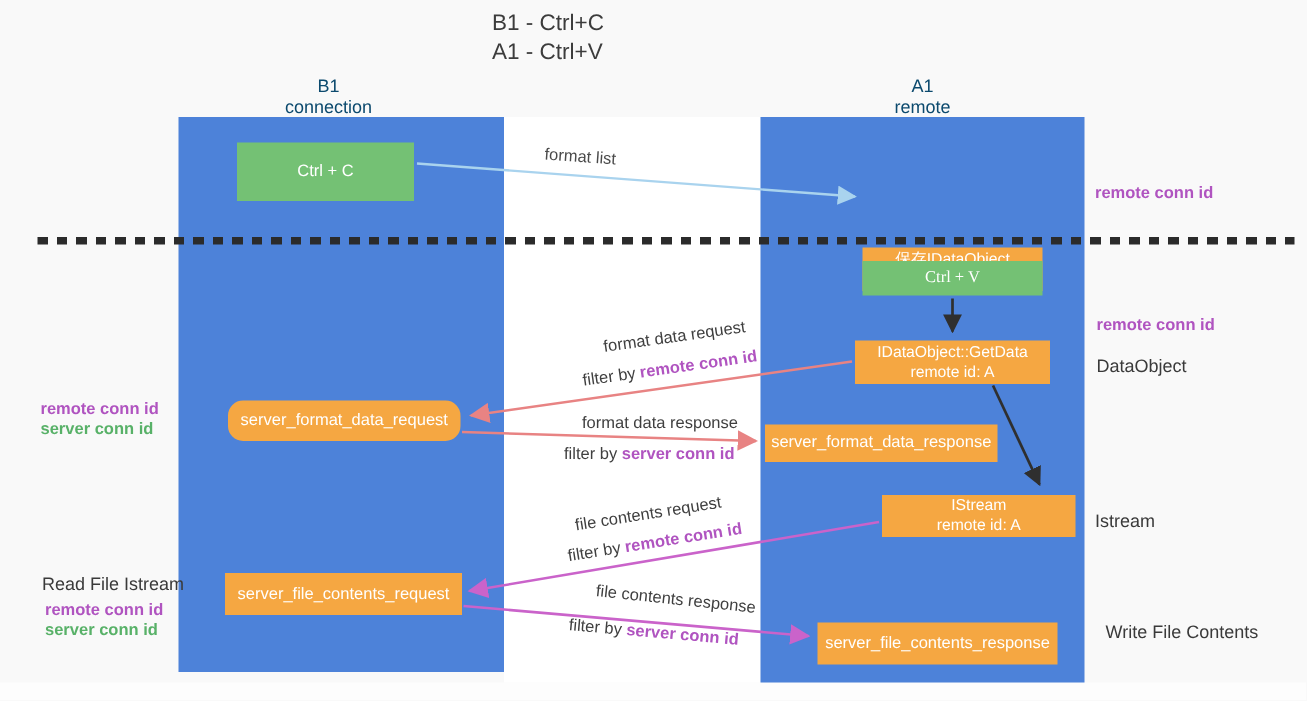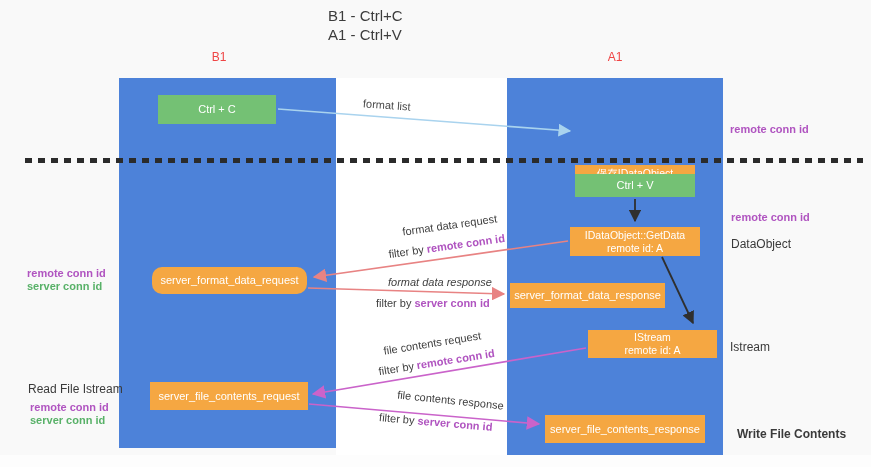--- a/index.html
+++ b/index.html
@@ -6,80 +6,82 @@
   .frame{position:relative;width:871px;height:467px;background:#f9f9f9;overflow:hidden;
          font-family:"Liberation Sans",sans-serif;}
   .corridor{position:absolute;left:336px;top:78px;width:171px;height:377px;background:#ffffff;}
   .bottom-strip{position:absolute;left:0;top:455px;width:871px;height:12px;background:#fdfdfd;}
   .lane{position:absolute;background:#4d82d9;}
   .lane-left{left:119px;top:78px;width:217px;height:370px;}
   .lane-right{left:507px;top:78px;width:216px;height:377px;}
   .title{position:absolute;left:328px;top:6px;width:200px;text-align:left;
          font-size:15px;line-height:19px;color:#3c3c3c;}
   .lane-header{position:absolute;top:50px;width:120px;text-align:center;
-         font-size:12px;line-height:14px;color:#ef4444;}
+         font-size:12px;line-height:14px;color:#0c4a6e;}
   .lh-left{left:159px;} .lh-right{left:555px;}
   .node{position:absolute;display:flex;flex-direction:column;align-items:center;
         justify-content:center;color:#ffffff;font-size:11px;line-height:13px;text-align:center;}
   .green{background:#74c174;}
   .orange{background:#f5a742;}
-  .n-ctrlc{left:158px;top:95px;width:118px;height:29px;}
+  .n-ctrlc{left:158px;top:95px;width:118px;height:39px;}
   .n-saveido{left:575px;top:119px;width:120px;height:29px;font-size:10.5px;margin-top:46px;}
-  .n-ctrlv{left:575px;top:174px;width:120px;height:23px;}
+  .n-ctrlv{left:575px;top:174px;width:120px;height:23px;font-family:Liberation Serif, serif;}
   .n-getdata{left:570px;top:227px;width:130px;height:29px;font-size:10.5px;text-align:right;}
   .n-fmtreq{left:152px;top:267px;width:155px;height:27px;border-radius:10px;}
   .n-fmtres{left:510px;top:283px;width:155px;height:25px;}
   .n-istream{left:588px;top:330px;width:129px;height:28px;font-size:10.5px;}
   .n-filereq{left:150px;top:382px;width:158px;height:28px;}
   .n-fileres{left:545px;top:415px;width:160px;height:28px;}
   .dashed{position:absolute;left:25px;top:158px;width:838px;height:5px;z-index:4;
           background:repeating-linear-gradient(90deg,#2b2b2b 0 7px,transparent 7px 13px);}
   svg.arrows{position:absolute;left:0;top:0;z-index:5;pointer-events:none;}
   .albl{position:absolute;z-index:6;font-size:11px;color:#3f3f3f;white-space:nowrap;}
   .albl b{margin-left:3px;color:#b054c0;}
   .a-format-list{left:363px;top:99px;transform:rotate(4deg);color:#4a4a4a;}
   .a-fdr{left:402px;top:219px;transform:rotate(-8deg);}
   .a-fdr-f{left:388px;top:240px;transform:rotate(-8deg);}
-  .a-fds{left:388px;top:276px;font-style:italic;}
+  .a-fds{left:388px;top:276px;}
   .a-fds-f{left:376px;top:297px;}
   .a-fcr{left:383px;top:337px;transform:rotate(-9deg);}
   .a-fcr-f{left:378px;top:356px;transform:rotate(-9deg);}
   .a-fcs{left:397px;top:394px;transform:rotate(6deg);}
   .a-fcs-f{left:379px;top:416px;transform:rotate(5deg);}
   .side{position:absolute;z-index:6;font-size:11px;white-space:nowrap;}
   .side.plain{font-size:12px;color:#3a3a3a;}
   .purple{color:#b054c0;font-weight:bold;}
   .greenlbl{color:#58b168;font-weight:bold;}
   .s-r1{left:730px;top:123px;}
   .s-r2{left:731px;top:211px;}
   .s-dataobject{left:731px;top:237px;}
   .s-istream{left:730px;top:340px;}
-  .s-write{left:737px;top:427px;font-weight:bold;}
+  .s-write{left:737px;top:414px;}
   .s-read{left:28px;top:382px;}
   .s-l1a{left:27px;top:267px;} .s-l1b{left:27px;top:280px;}
   .s-l2a{left:30px;top:401px;} .s-l2b{left:30px;top:414px;}
 </style>
 </head>
 <body>
 
 <div class="frame">
 
   <div class="corridor"></div>
   <div class="bottom-strip"></div>
 
   <div class="title">
     <div>B1 - Ctrl+C</div>
     <div>A1 - Ctrl+V</div>
   </div>
 
   <div class="lane-header lh-left">
     <div>B1</div>
+    <div>connection</div>
   </div>
   <div class="lane-header lh-right">
     <div>A1</div>
+    <div>remote</div>
   </div>
 
   <div class="lane lane-left"></div>
   <div class="lane lane-right"></div>
 
   <div class="node green n-ctrlc">
     <div>Ctrl + C</div>
   </div>
 
   <div class="node orange n-saveido">

